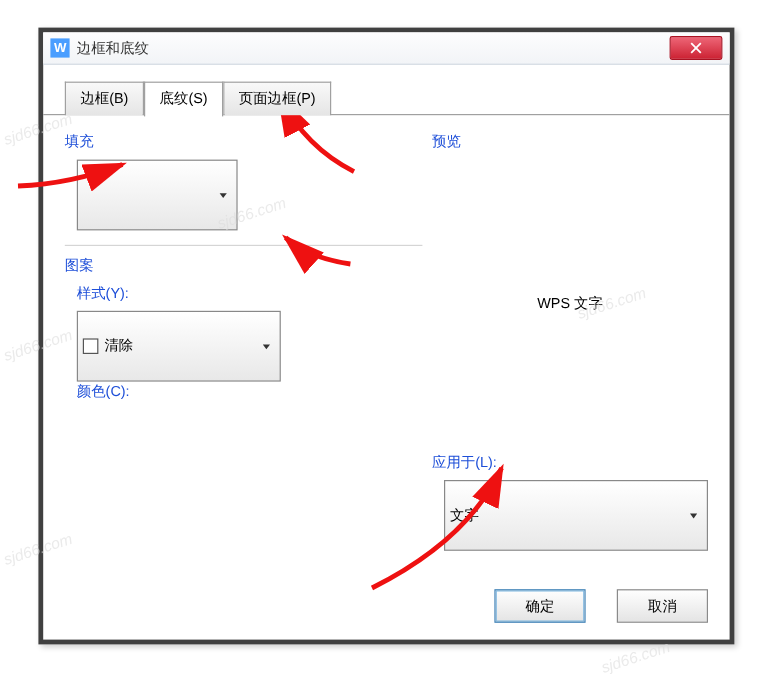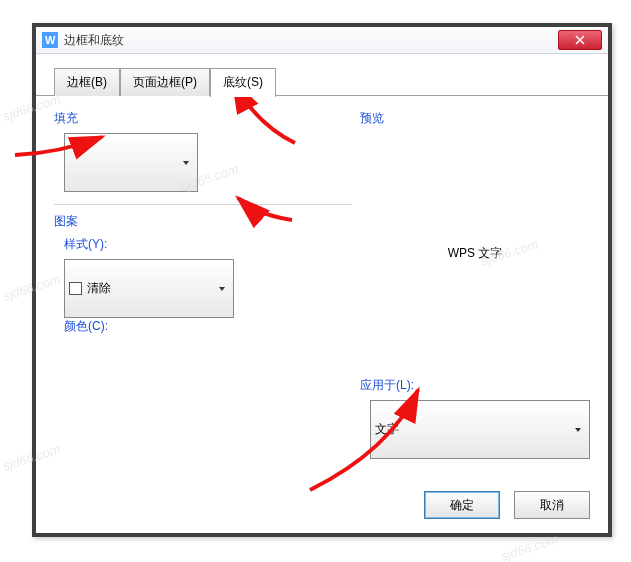--- a/index.html
+++ b/index.html
@@ -21,21 +21,21 @@
 .select{width:124px;height:21px;border:1px solid #888;background:linear-gradient(#fff,#e8e8e8);display:flex;align-items:center;padding:18px 4px;cursor:pointer;position:relative}
 .select.wide{width:160px}
 .select.w268{width:268px}
 .select.disabled{background:#f0f0f0;color:#888}
 .select-arrow{margin-left:auto;width:15px;display:flex;justify-content:center;align-items:center}
 .select-arrow svg{width:8px;height:8px}
 .checkbox{width:11px;height:11px;border:1px solid #555;margin-right:5px;background:#fff}
 .divider{height:1px;background:#d5d5d5;margin:12px 0 8px}
 .sub{margin-left:10px}
 .preview-box{height:240px;display:flex;align-items:center;justify-content:center}
-.footer{position:absolute;bottom:14px;right:18px;display:flex;gap:14px}
+.footer{position:absolute;bottom:14px;right:18px;display:flex;gap:26px}
 .btn{width:74px;height:26px;border:1px solid #8a8a8a;background:linear-gradient(#fefefe,#e4e4e4);cursor:pointer;display:flex;align-items:center;justify-content:center}
 .btn.primary{border-color:#3b7fb5;box-shadow:0 0 0 1px #7fb7e0 inset}
 .arrow{position:absolute;pointer-events:none}
 .arrow svg{overflow:visible}
 .wm{position:absolute;color:#ddd;font:italic 13px Arial;transform:rotate(-18deg);pointer-events:none;opacity:.6}
 </style>
 </head>
 <body>
 
 <div class="dialog">
@@ -44,22 +44,22 @@
     <span class="title">边框和底纹</span>
     <div class="close-btn">
       <svg viewBox="0 0 10 10">
           <path d="M1 1L9 9M9 1L1 9" stroke="#fff" stroke-width="1.5"></path>
         </svg>
     </div>
   </div>
 
   <div class="tabs">
     <div class="tab">边框(B)</div>
+    <div class="tab active">底纹(S)</div>
     <div class="tab">页面边框(P)</div>
-    <div class="tab active">底纹(S)</div>
   </div>
 
   <div class="content">
     <div class="left">
       <div class="grp-label">填充</div>
       <div class="sub">
         <div class="select">
           <span></span>
           <span class="select-arrow">
               <svg viewBox="0 0 8 8">

